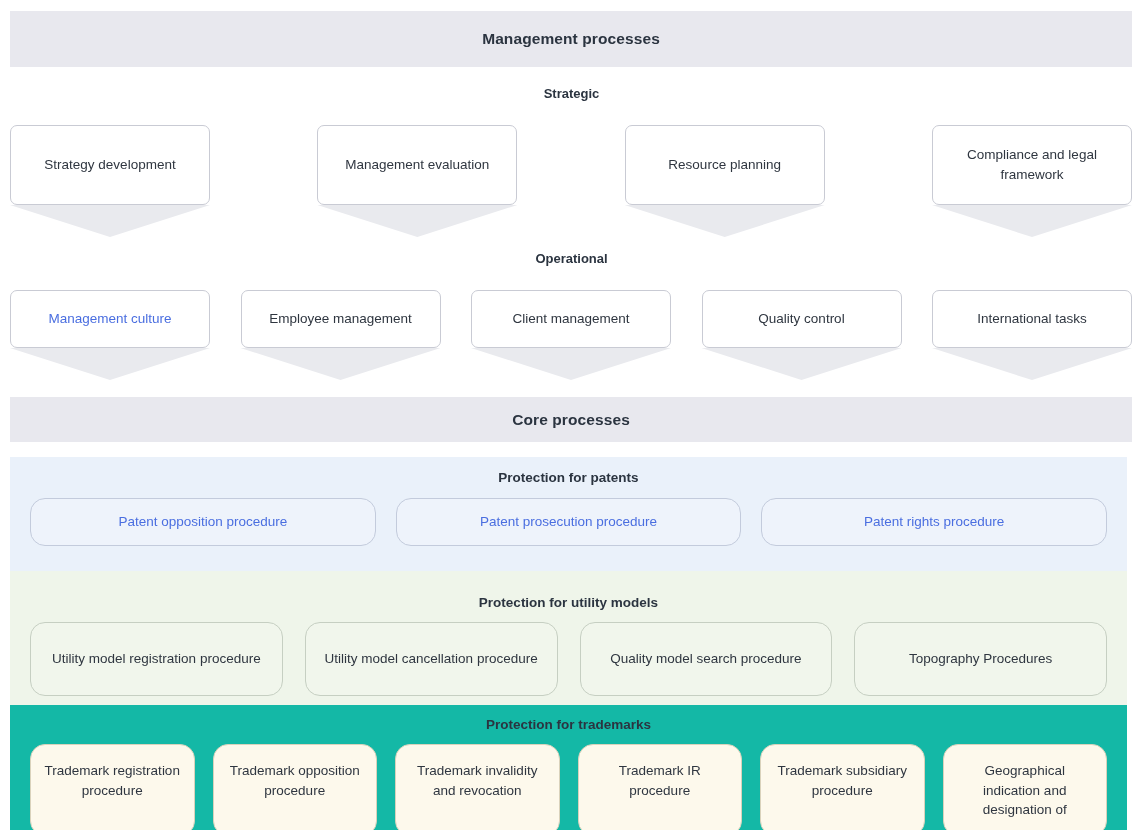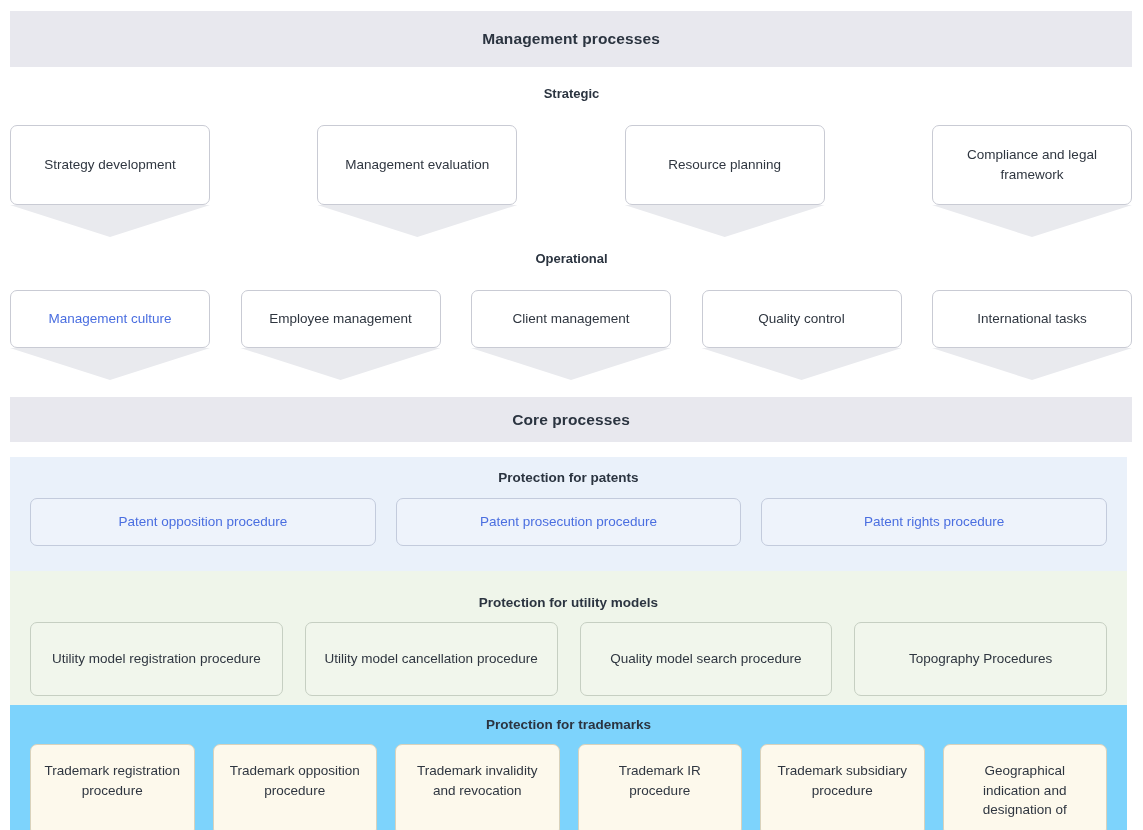--- a/index.html
+++ b/index.html
@@ -115,20 +115,21 @@
     font-weight: bold;
     color: #2b3440;
   }
   .panel-cards {
     display: flex;
     justify-content: space-between;
     padding: 0 20px;
   }
   .panel-cards .card {
     flex: 1;
+    border-radius: 15px;
   }
 
   
   #panel-patents {
     top: 457px;
     height: 114px;
     background: #eaf1fa;
   }
   #panel-patents .panel-title { padding-top: 13px; }
   #panel-patents .panel-cards { margin-top: 13px; gap: 20px; }
@@ -151,21 +152,21 @@
     height: 74px;
     background: #f1f6ec;
     border-color: #c6cfc2;
     color: #2f3640;
   }
 
   
   #panel-trademarks {
     top: 705px;
     height: 125px;
-    background: #7dd3fc;
+    background: #14b8a6;
     overflow: hidden;
   }
   #panel-trademarks .panel-title { padding-top: 12px; }
   #panel-trademarks .panel-cards { margin-top: 12px; gap: 18px; }
   #panel-trademarks .card {
     height: 92px;
     background: #fdf9ec;
     border-color: #d9d2bb;
     color: #2f3640;
     align-items: flex-start;

